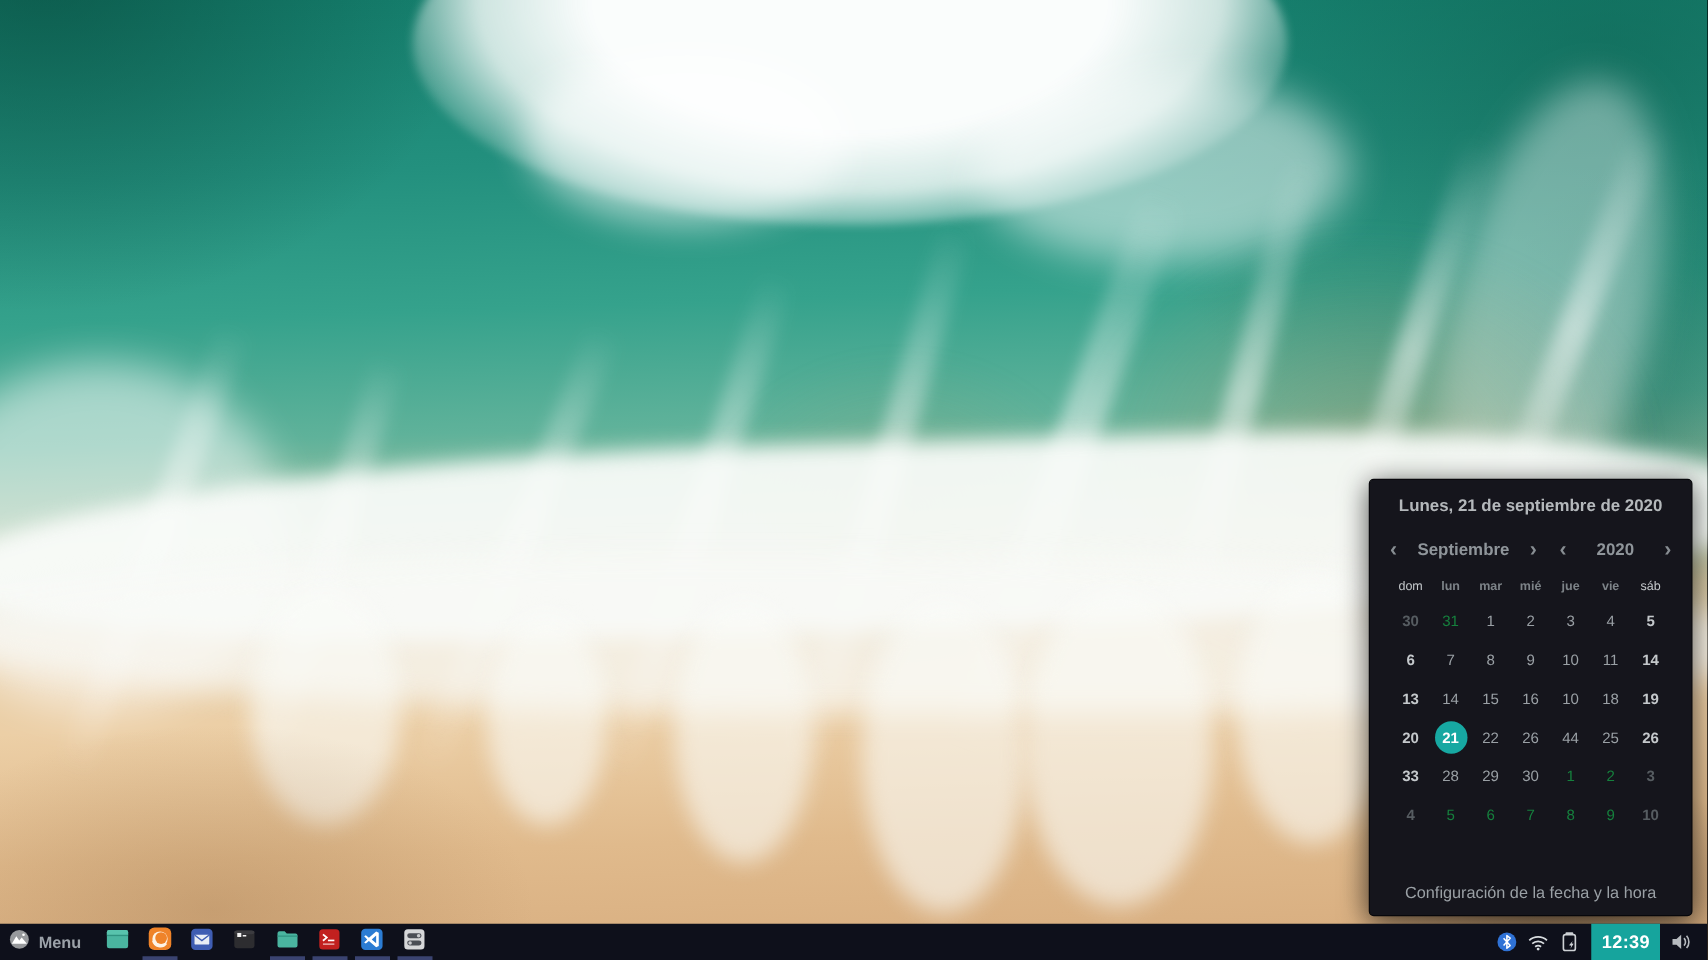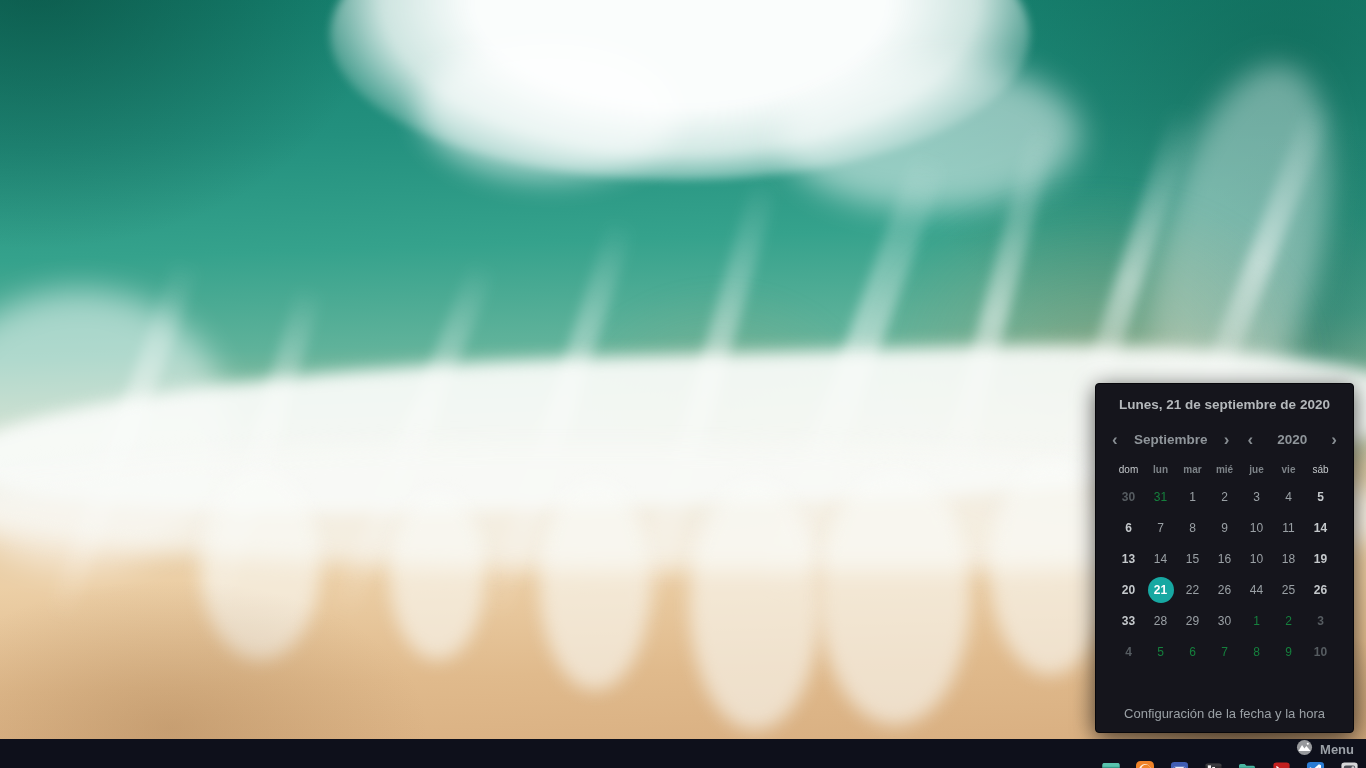--- a/index.html
+++ b/index.html
@@ -89,21 +89,21 @@
   .day.weekend{font-weight:bold;color:#c4c8cb;}
   .day.dim{color:#15803d;}
   .day.dim.weekend{color:#565c61;}
   .day .sel{width:26px;height:26px;border-radius:50%;background:var(--sel);color:#fff;
       font-weight:bold;display:flex;align-items:center;justify-content:center;}
   .cal-footer{position:absolute;bottom:11px;left:0;right:0;text-align:center;
       font-size:13px;color:#9aa0a5;cursor:pointer;}
 
   
   .panel{position:absolute;left:0;right:0;bottom:0;height:29px;background:var(--panel-bg);
-      display:flex;align-items:flex-end;z-index:20;flex-direction:column;}
+      display:flex;align-items:center;z-index:20;}
   .menu-button{display:flex;align-items:center;gap:7px;padding:0 12px 0 7px;height:100%;cursor:pointer;}
   .menu-label{color:#9ba1a8;font-weight:bold;font-size:13px;}
   .launchers{display:flex;height:100%;}
   .launcher{width:34px;height:100%;display:flex;align-items:center;justify-content:center;
       position:relative;cursor:pointer;}
   .launcher .ind{display:none;position:absolute;bottom:0;left:3px;right:3px;height:3px;
       background:var(--indicator);}
   .launcher.running .ind{display:block;}
   .spacer{flex:1;}
   .tray{display:flex;align-items:center;height:100%;}

